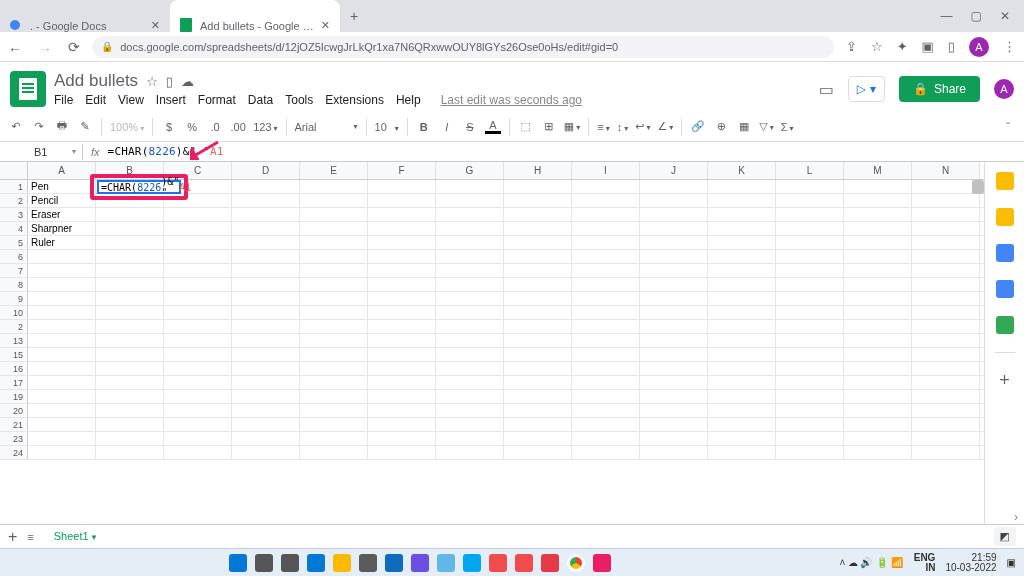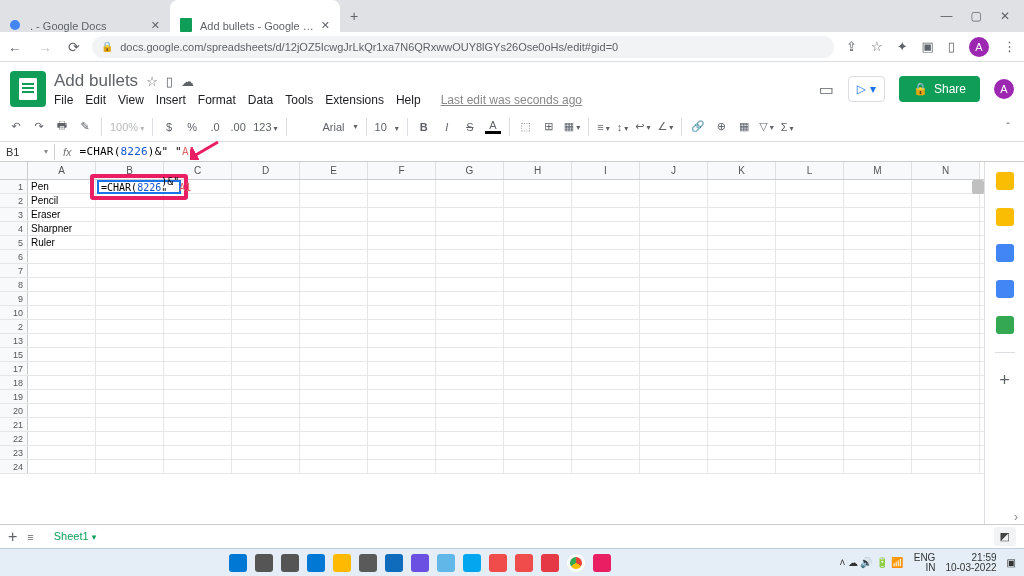--- a/index.html
+++ b/index.html
@@ -31,26 +31,26 @@
   .menu-row { display: flex; gap: 12px; font-size: 12px; color: #202124; margin-top: 2px; }
   .menu-row .status { color: #888; margin-left: 8px; text-decoration: underline; }
   .header-right { display: flex; align-items: center; gap: 14px; }
   .share-btn { background: #0f9d58; color: #fff; border-radius: 4px; padding: 6px 14px; font-size: 12px; display: flex; gap: 6px; align-items: center; }
   .present-btn { border: 1px solid #dadce0; border-radius: 4px; padding: 5px 8px; color: #1a73e8; font-size: 12px; display: flex; gap: 4px; align-items: center; }
 
   .toolbar { height: 30px; border-bottom: 1px solid #dadce0; display: flex; align-items: center; padding: 0 8px; gap: 8px; font-size: 11px; color: #5f6368; }
   .toolbar .sep { width: 1px; height: 18px; background: #dadce0; }
   .toolbar .group { display: flex; align-items: center; gap: 7px; }
   .tb-btn { min-width: 16px; text-align: center; }
-  .font-sel { min-width: 50px; text-align: right; }
+  .font-sel { min-width: 50px; }
   .caret { font-size: 8px; margin-left: 2px; }
   .chev-right { margin-left: auto; }
 
   .name-formula-row { height: 20px; border-bottom: 1px solid #ccc; display: flex; align-items: center; font-size: 11px; position: relative; }
-  .name-box { width: 44px; padding: 0 6px; color: #333; height: 100%; display: flex; align-items: center; }
+  .name-box { width: 44px; padding: 0 6px; color: #333; height: 100%; display: flex; align-items: center; margin-left: 28px; }
   .name-caret { font-size: 8px; color: #888; margin-right: 6px; }
   .fx { font-style: italic; color: #777; padding: 0 8px; }
   .formula-bar { flex: 1; font-family: "Consolas", monospace; font-size: 11px; letter-spacing: 0.2px; }
   .formula-bar .fn { color: #000; }
   .formula-bar .num { color: #1155cc; }
   .formula-bar .ref { color: #e06666; }
 
   .arrow-annot { position: absolute; left: 190px; top: -2px; width: 30px; height: 20px; z-index: 5; }
   .arrow-annot svg { width: 30px; height: 20px; }
 
@@ -76,21 +76,21 @@
 
   .sheet-tabs { height: 24px; border-top: 1px solid #ccc; display: flex; align-items: center; font-size: 11px; padding: 0 8px; gap: 10px; color: #444; }
   .sheet-tab { padding: 2px 10px; color: #0f9d58; font-weight: 500; border-bottom: 2px solid transparent; }
   .explore-btn { margin-left: auto; background: #f1f3f4; padding: 3px 6px; border-radius: 3px; font-size: 11px; }
   .scroll-chev { position: absolute; right: 6px; bottom: 52px; color: #888; font-size: 12px; }
 
   .taskbar { height: 28px; background: #e5eef7; border-top: 1px solid #c0cde0; display: flex; align-items: center; font-size: 10px; color: #333; }
   .tb-center { flex: 1; display: flex; align-items: center; justify-content: center; gap: 8px; }
   .tb-appicon { width: 18px; height: 18px; border-radius: 3px; display: inline-block; }
   .tb-right { display: flex; align-items: center; gap: 10px; padding-right: 8px; }
-  .tb-lang { text-align: right; line-height: 1; }
+  .tb-lang { text-align: right; line-height: 1; font-weight: bold; }
   .tb-time { text-align: right; line-height: 1; }
 
   .vscroll { position: absolute; right: 40px; top: 180px; bottom: 56px; width: 12px; }
   .vscroll .thumb { position: absolute; top: 0; height: 14px; width: 100%; background: #c0c0c0; border-radius: 2px; }
 </style>
 </head>
 <body>
 
 <div class="browser-bar">
   <div class="tabs">
@@ -493,54 +493,54 @@
           <div class="cell"></div>
           <div class="cell"></div>
           <div class="cell"></div>
           <div class="cell"></div>
           <div class="cell"></div>
           <div class="cell"></div>
           <div class="cell"></div>
           <div class="cell"></div>
         </div>
         <div class="row">
+          <div class="rowh">16</div>
+          <div class="cell"></div>
+          <div class="cell"></div>
+          <div class="cell"></div>
+          <div class="cell"></div>
+          <div class="cell"></div>
+          <div class="cell"></div>
+          <div class="cell"></div>
+          <div class="cell"></div>
+          <div class="cell"></div>
+          <div class="cell"></div>
+          <div class="cell"></div>
+          <div class="cell"></div>
+          <div class="cell"></div>
+          <div class="cell"></div>
+        </div>
+        <div class="row">
           <div class="rowh">17</div>
           <div class="cell"></div>
           <div class="cell"></div>
           <div class="cell"></div>
           <div class="cell"></div>
           <div class="cell"></div>
           <div class="cell"></div>
           <div class="cell"></div>
           <div class="cell"></div>
           <div class="cell"></div>
           <div class="cell"></div>
           <div class="cell"></div>
           <div class="cell"></div>
           <div class="cell"></div>
           <div class="cell"></div>
         </div>
         <div class="row">
-          <div class="rowh">18</div>
-          <div class="cell"></div>
-          <div class="cell"></div>
-          <div class="cell"></div>
-          <div class="cell"></div>
-          <div class="cell"></div>
-          <div class="cell"></div>
-          <div class="cell"></div>
-          <div class="cell"></div>
-          <div class="cell"></div>
-          <div class="cell"></div>
-          <div class="cell"></div>
-          <div class="cell"></div>
-          <div class="cell"></div>
-          <div class="cell"></div>
-        </div>
-        <div class="row">
           <div class="rowh">19</div>
           <div class="cell"></div>
           <div class="cell"></div>
           <div class="cell"></div>
           <div class="cell"></div>
           <div class="cell"></div>
           <div class="cell"></div>
           <div class="cell"></div>
           <div class="cell"></div>
           <div class="cell"></div>
@@ -562,37 +562,20 @@
           <div class="cell"></div>
           <div class="cell"></div>
           <div class="cell"></div>
           <div class="cell"></div>
           <div class="cell"></div>
           <div class="cell"></div>
           <div class="cell"></div>
         </div>
         <div class="row">
           <div class="rowh">21</div>
-          <div class="cell"></div>
-          <div class="cell"></div>
-          <div class="cell"></div>
-          <div class="cell"></div>
-          <div class="cell"></div>
-          <div class="cell"></div>
-          <div class="cell"></div>
-          <div class="cell"></div>
-          <div class="cell"></div>
-          <div class="cell"></div>
-          <div class="cell"></div>
-          <div class="cell"></div>
-          <div class="cell"></div>
-          <div class="cell"></div>
-        </div>
-        <div class="row">
-          <div class="rowh">22</div>
           <div class="cell"></div>
           <div class="cell"></div>
           <div class="cell"></div>
           <div class="cell"></div>
           <div class="cell"></div>
           <div class="cell"></div>
           <div class="cell"></div>
           <div class="cell"></div>
           <div class="cell"></div>
           <div class="cell"></div>

